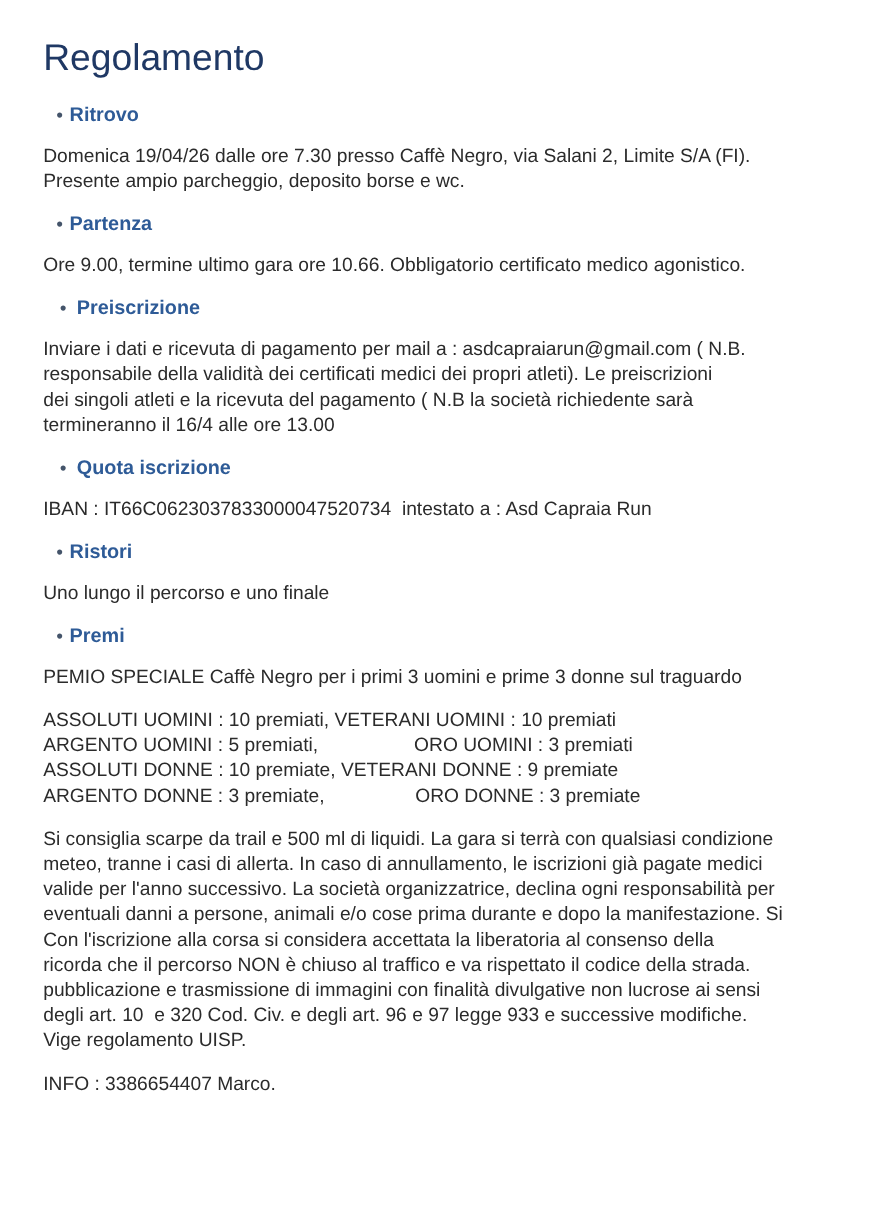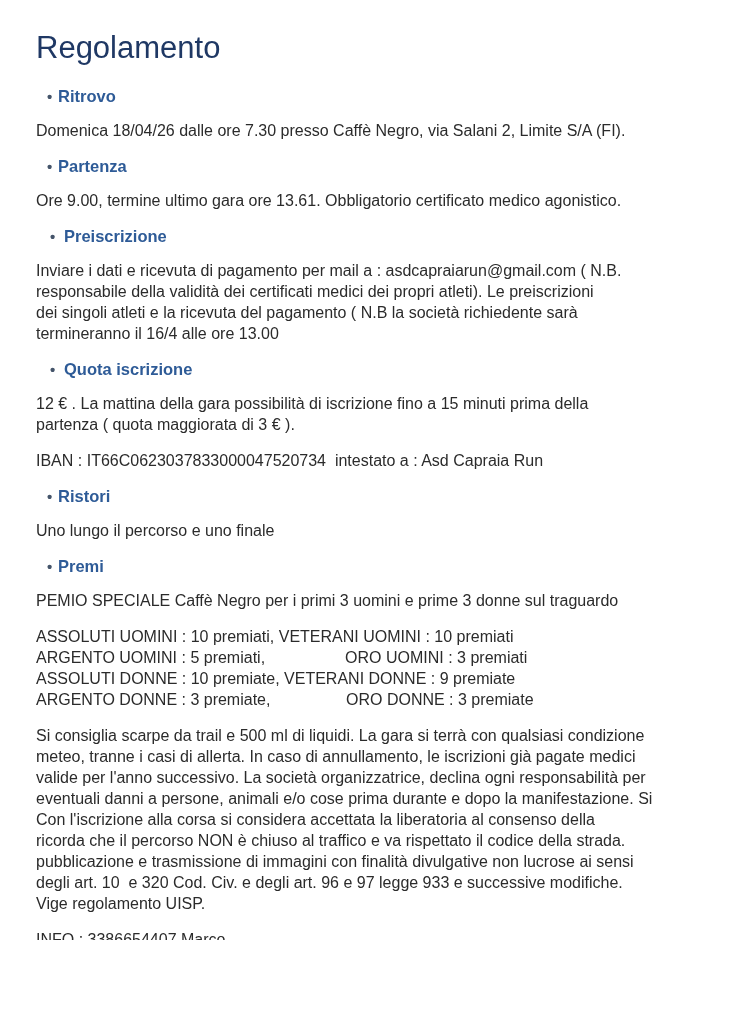--- a/index.html
+++ b/index.html
@@ -64,50 +64,47 @@
 
 <div class="page">
 
   <h1 class="doc-title">Regolamento</h1>
 
   <h2 class="heading">
     <span class="bullet">•</span>
     <span>Ritrovo</span>
   </h2>
   <p class="body">
-    <span class="ln">Domenica 18/04/26 dalle ore 7.30 presso Caffè Negro, via Salani 2, Limite S/A (FI).</span>
+    <span class="ln">Domenica 19/04/26 dalle ore 7.30 presso Caffè Negro, via Salani 2, Limite S/A (FI).</span>
+    <span class="ln">Presente ampio parcheggio, deposito borse e wc.</span>
   </p>
 
   <h2 class="heading">
     <span class="bullet">•</span>
     <span>Partenza</span>
   </h2>
   <p class="body">
-    <span class="ln">Ore 9.00, termine ultimo gara ore 13.61. Obbligatorio certificato medico agonistico.</span>
+    <span class="ln">Ore 9.00, termine ultimo gara ore 10.66. Obbligatorio certificato medico agonistico.</span>
   </p>
 
   <h2 class="heading indent2">
     <span class="bullet">•</span>
     <span>Preiscrizione</span>
   </h2>
   <p class="body">
     <span class="ln">Inviare i dati e ricevuta di pagamento per mail a : asdcapraiarun@gmail.com ( N.B.</span>
     <span class="ln">responsabile della validità dei certificati medici dei propri atleti). Le preiscrizioni</span>
     <span class="ln">dei singoli atleti e la ricevuta del pagamento ( N.B la società richiedente sarà</span>
     <span class="ln">termineranno il 16/4 alle ore 13.00</span>
   </p>
 
   <h2 class="heading indent2">
     <span class="bullet">•</span>
     <span>Quota iscrizione</span>
   </h2>
-  <p class="body">
-    <span class="ln">12 € . La mattina della gara possibilità di iscrizione fino a 15 minuti prima della</span>
-    <span class="ln">partenza ( quota maggiorata di 3 € ).</span>
-  </p>
   <p class="body">
     <span class="ln">IBAN : IT66C0623037833000047520734  intestato a : Asd Capraia Run</span>
   </p>
 
   <h2 class="heading">
     <span class="bullet">•</span>
     <span>Ristori</span>
   </h2>
   <p class="body">
     <span class="ln">Uno lungo il percorso e uno finale</span>

